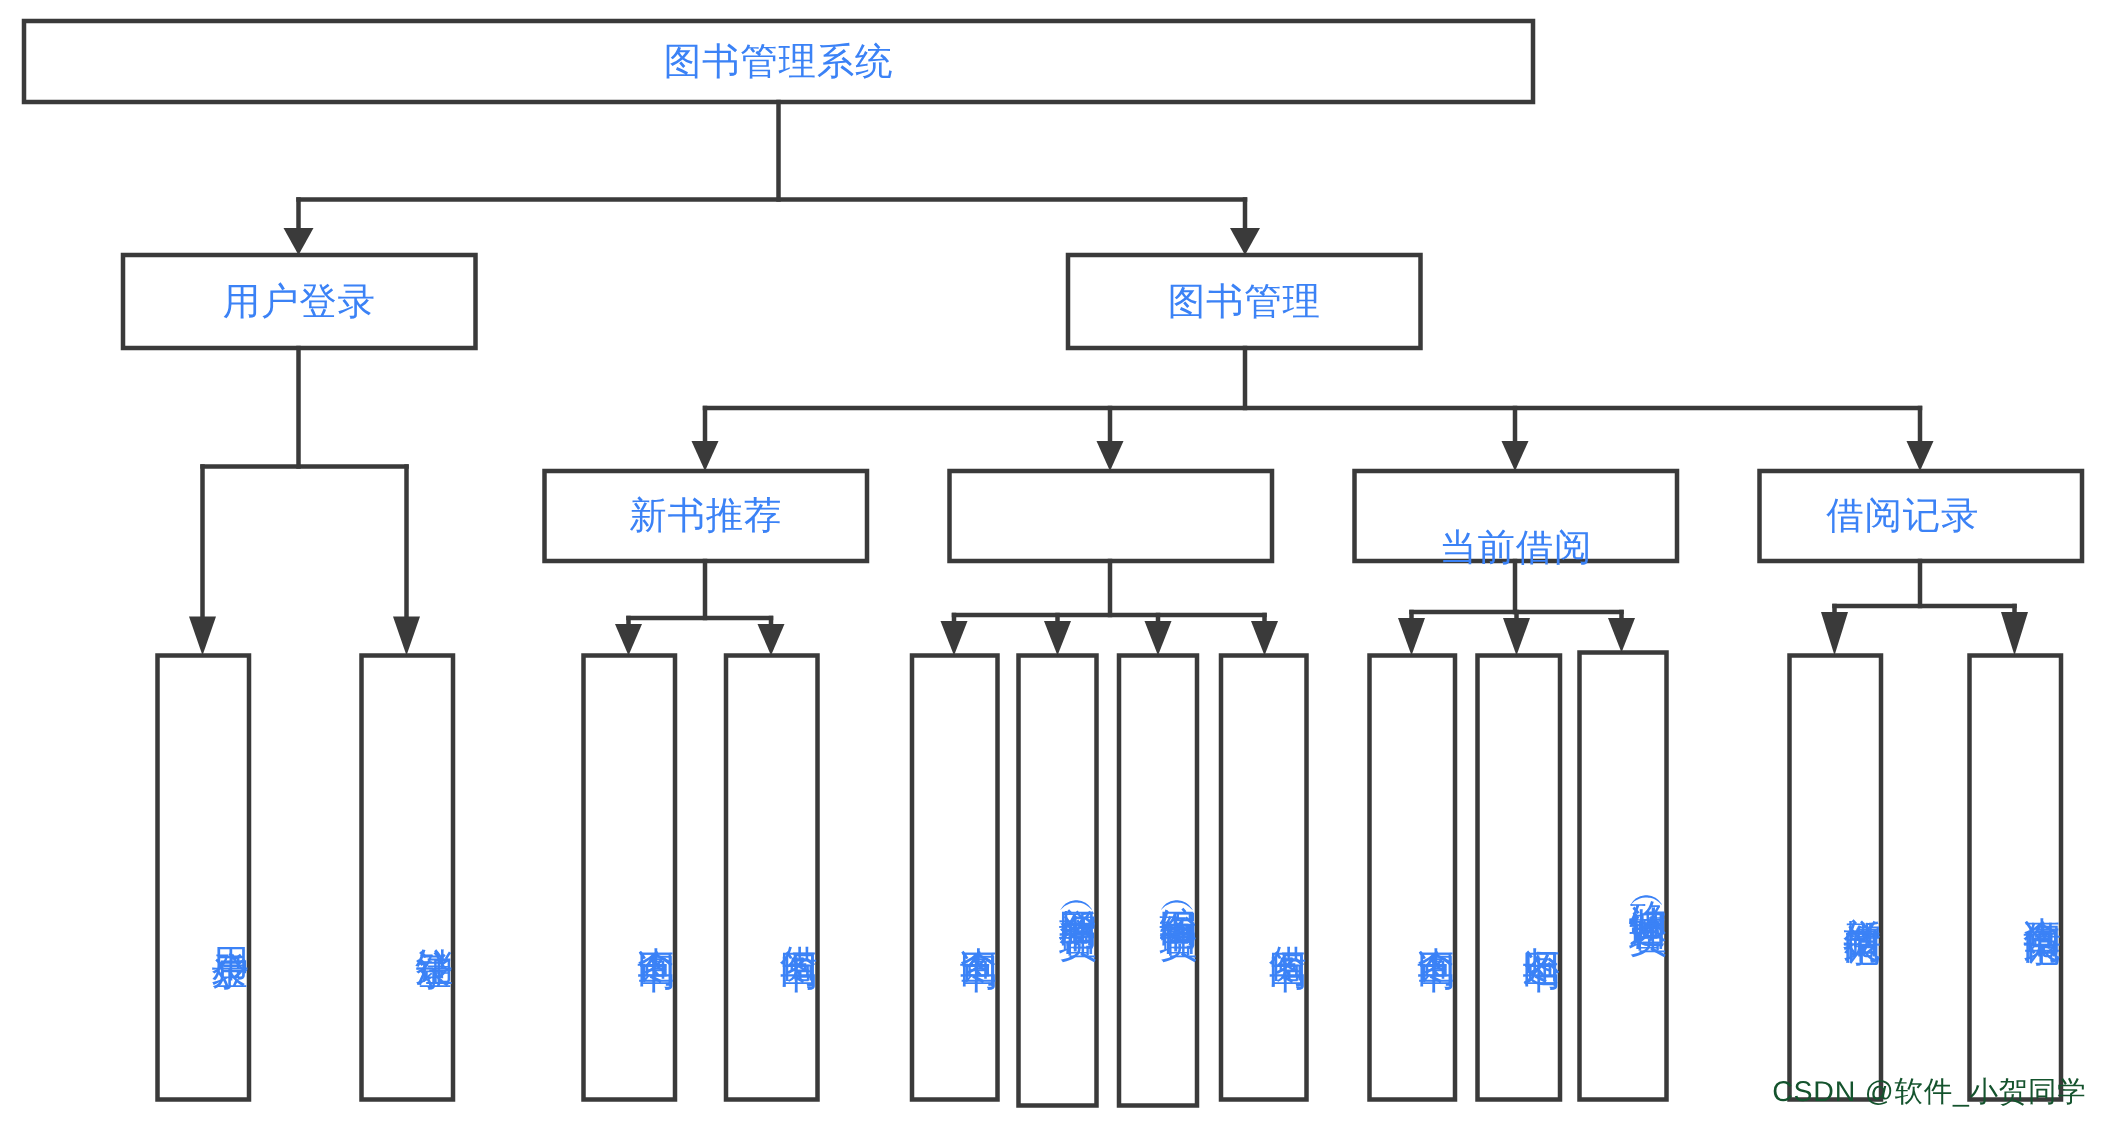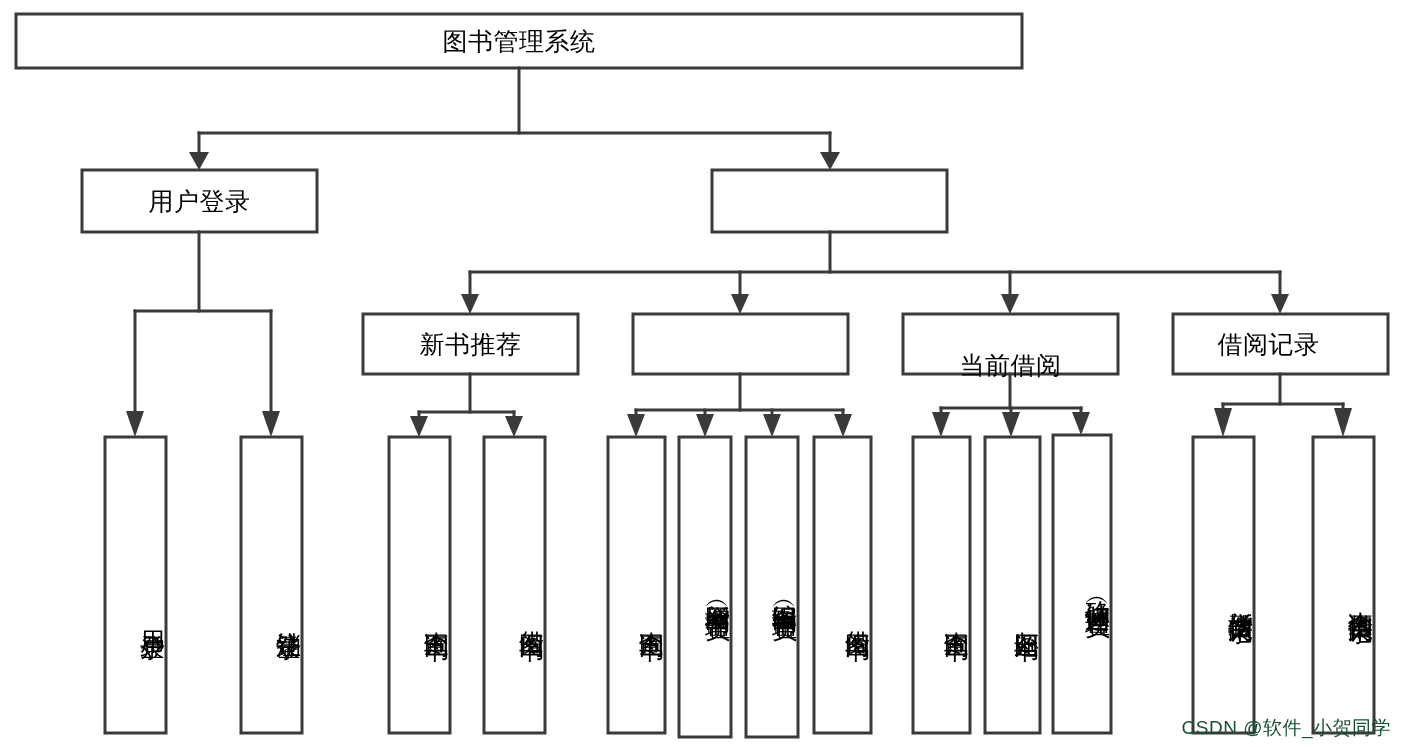--- a/index.html
+++ b/index.html
@@ -37,21 +37,21 @@
   }
   .arrow-head {
     fill: #3a3a3a;
     stroke: none;
   }
   .node-label {
     position: absolute;
     display: flex;
     align-items: center;
     justify-content: center;
-    color: #000000;
+    color: #3b82f6;
     font-size: 25px;
     line-height: 1.06;
     letter-spacing: 0.5px;
     white-space: nowrap;
     pointer-events: none;
     text-align: center;
   }
   .node-label.vertical {
     writing-mode: vertical-rl;
     text-orientation: upright;
@@ -163,20 +163,21 @@
     <path class="connector" d="M 1223 404 L 1343 404"></path>
     <path class="connector" d="M 1223 404 L 1223 410"></path>
     <path class="connector" d="M 1343 404 L 1343 410"></path>
     <polygon class="arrow-head" points="1214,408 1232,408 1223,437"></polygon>
     <polygon class="arrow-head" points="1334,408 1352,408 1343,437"></polygon>
   </svg>
 
   <div class="node-label" style="left:16px; top:14px; width:1006px; height:54px;">图书管理系统</div>
 
   <div class="node-label" style="left:82px; top:170px; width:235px; height:62px;">用户登录</div>
+  <div class="node-label" style="left:712px; top:170px; width:235px; height:62px;">图书管理</div>
 
   <div class="node-label" style="left:363px; top:314px; width:215px; height:60px;">新书推荐</div>
   <div class="node-label" style="left:903px; top:314px; width:215px; height:60px;margin-top:21px;">当前借阅</div>
   <div class="node-label" style="left:1173px; top:314px; width:191px; height:60px;">借阅记录</div>
 
   <div class="node-label vertical" style="left:105px; top:490px; width:61px; height:243px;">用户登录</div>
   <div class="node-label vertical" style="left:241px; top:490px; width:61px; height:243px;">注销登录</div>
 
   <div class="node-label vertical" style="left:389px; top:490px; width:61px; height:243px;">查询图书</div>
   <div class="node-label vertical" style="left:484px; top:490px; width:61px; height:243px;">借阅图书</div>

